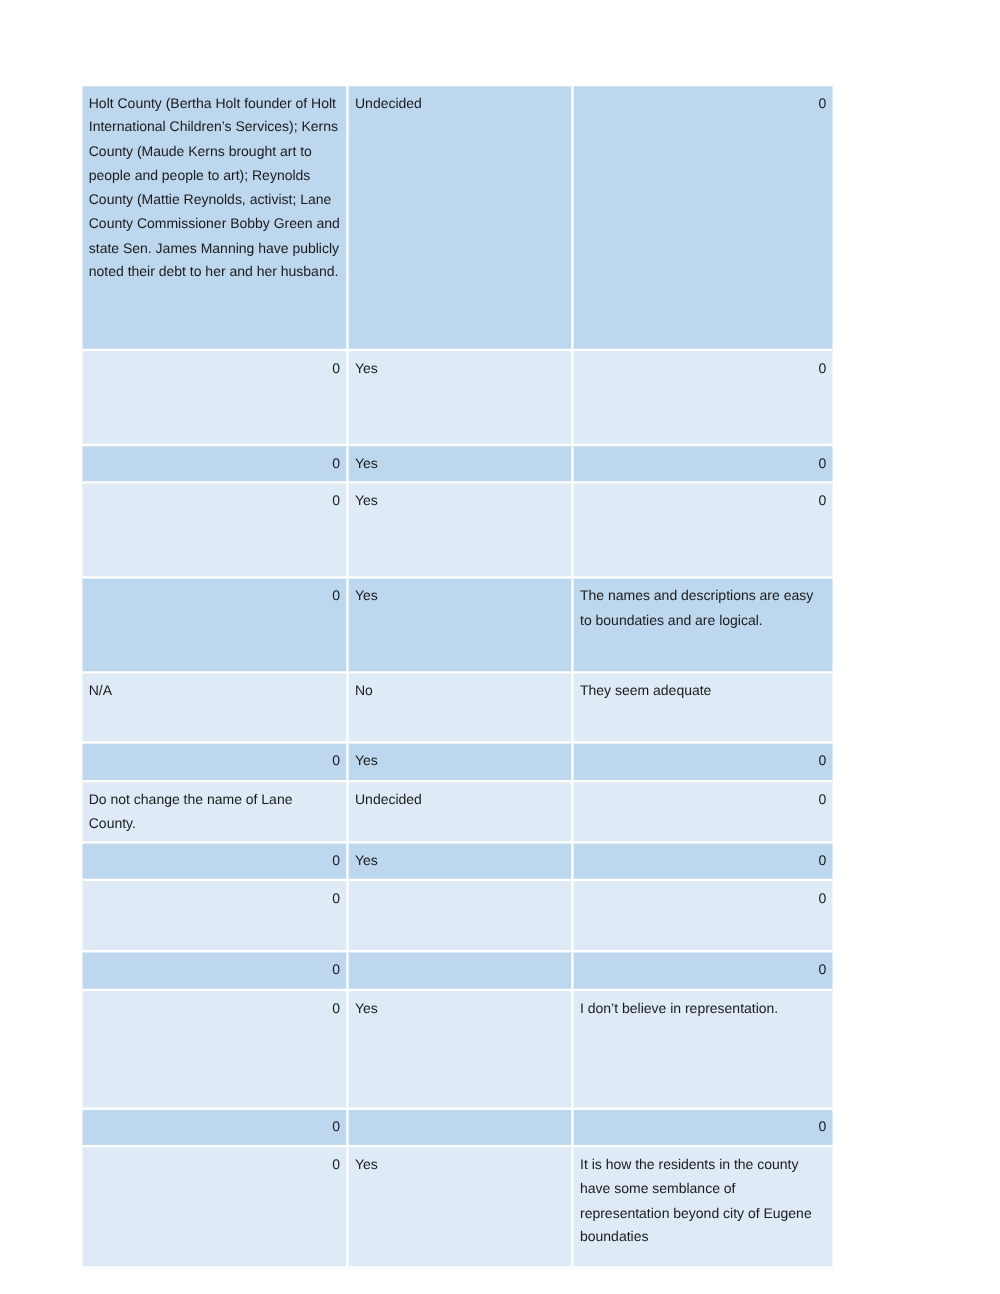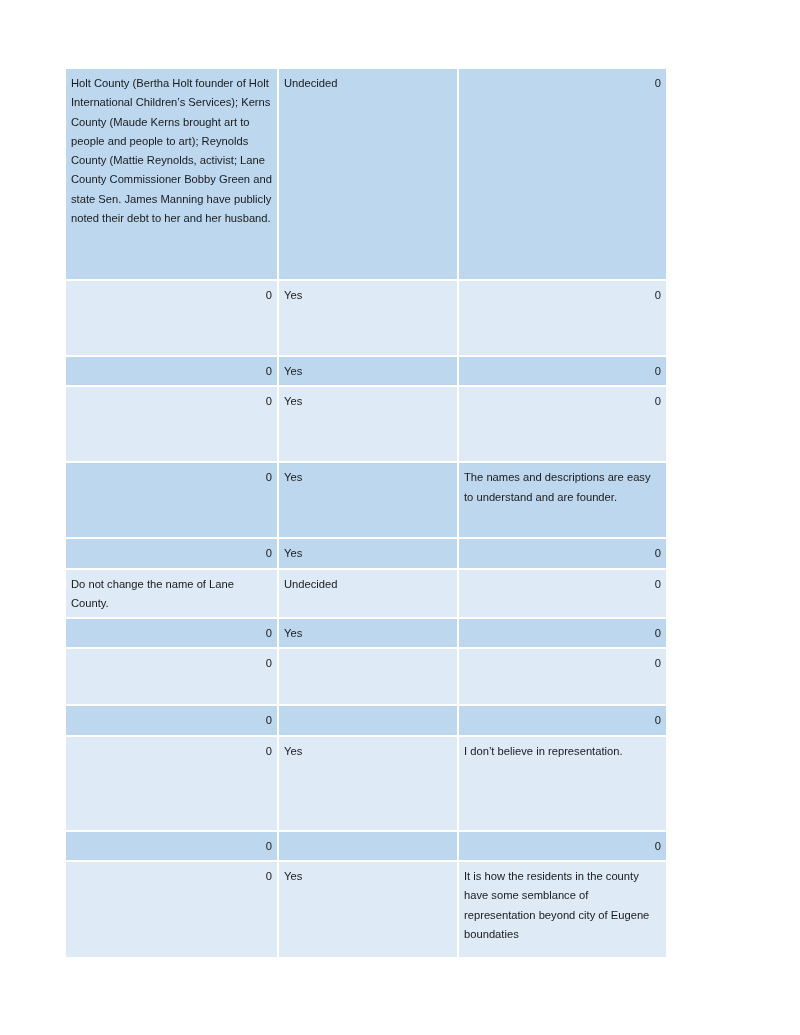--- a/index.html
+++ b/index.html
@@ -84,21 +84,26 @@
           <td class="num last-col">0</td>
         </tr>
         <tr class="band-light" style="height: 76px;">
           <td class="num">0</td>
           <td class="txt">Yes</td>
           <td class="num last-col">0</td>
         </tr>
         <tr class="band-dark" style="height: 76px;">
           <td class="num">0</td>
           <td class="txt">Yes</td>
-          <td class="txt last-col">The names and descriptions are easy to understand and are founder.</td>
+          <td class="txt last-col">The names and descriptions are easy to boundaties and are logical.</td>
+        </tr>
+        <tr class="band-light" style="height: 56px;">
+          <td class="txt">N/A</td>
+          <td class="txt">No</td>
+          <td class="txt last-col">They seem adequate</td>
         </tr>
         <tr class="band-dark" style="height: 19px;">
           <td class="num">0</td>
           <td class="txt">Yes</td>
           <td class="num last-col">0</td>
         </tr>
         <tr class="band-light" style="height: 38px;">
           <td class="txt">Do not change the name of Lane County.</td>
           <td class="txt">Undecided</td>
           <td class="num last-col">0</td>

